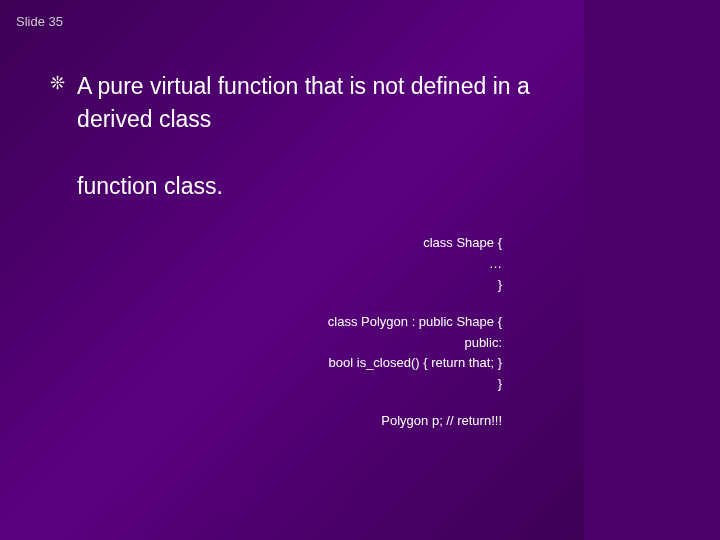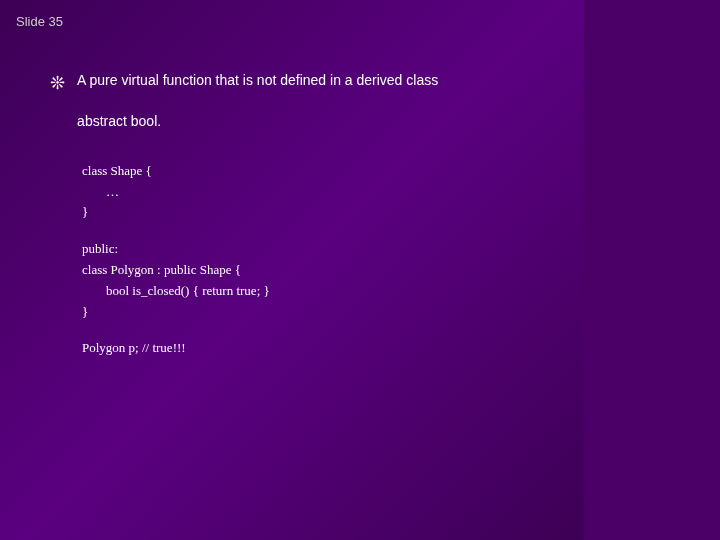--- a/index.html
+++ b/index.html
@@ -35,71 +35,72 @@
       margin-bottom: 30px;
     }
     .bullet-symbol {
       color: #ffffff;
       font-size: 18px;
       margin-top: 2px;
       flex-shrink: 0;
     }
     .bullet-text {
       color: #ffffff;
-      font-size: 14px;
+      font-size: 23px;
       line-height: 1.45;
     }
     .code-block {
       background: transparent;
       margin: 16px auto;
       width: 420px;
-      font-family: Liberation Serif, serif;
+      font-family: Liberation Sans, sans-serif;
       font-size: 13px;
       color: #ffffff;
       line-height: 1.6;
+      text-align: right;
     }
     .code-block .underlined {
       text-decoration: underline;
     }
     .code-section {
       margin-bottom: 8px;
     }
   </style>
 </head>
 <body>
 
 <div class="slide-container">
   <div class="slide-label">Slide 35</div>
 
   <div class="content-area">
     <div class="bullet-row">
       <div class="bullet-symbol">❊</div>
       <div class="bullet-text">
         <span>A pure virtual function that is not defined in a derived class</span><br>
         <br>
-        <span>abstract bool.</span>
+        <span>function class.</span>
       </div>
     </div>
 
     <div class="code-block">
       <div class="code-section">
         <div>class Shape {</div>
         <div style="padding-left:24px;">…</div>
         <div>}</div>
       </div>
 
       <div style="height:8px;"></div>
 
       <div class="code-section">
+        <div>class Polygon : public Shape {</div>
         <div>public:</div>
-        <div>class Polygon : public Shape {</div>
-        <div style="padding-left:24px;">bool is_closed() { return true; }</div>
+        <div style="padding-left:24px;">bool is_closed() { return that; }</div>
         <div>}</div>
       </div>
 
       <div style="height:8px;"></div>
 
       <div class="code-section">
-        <div>Polygon p; // true!!!</div>
+        <div>Polygon p; // return!!!</div>
       </div>
     </div>
   </div>
 </div>
 
 </body></html>

